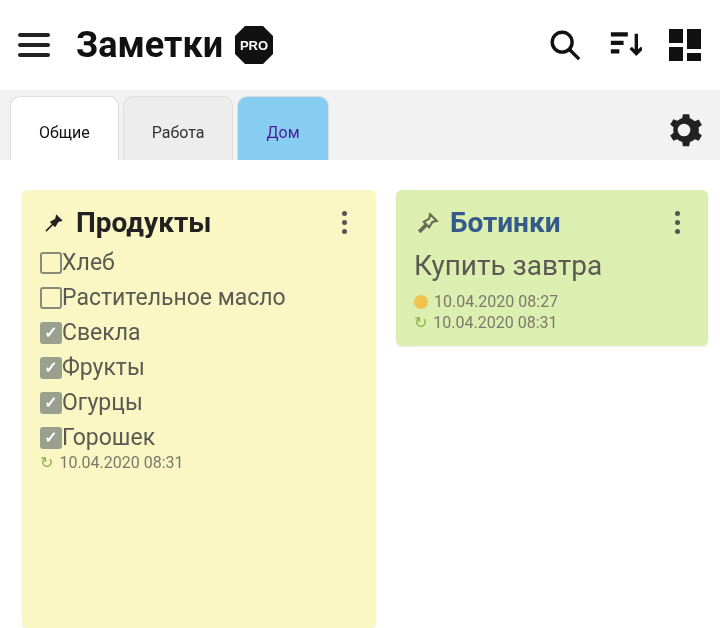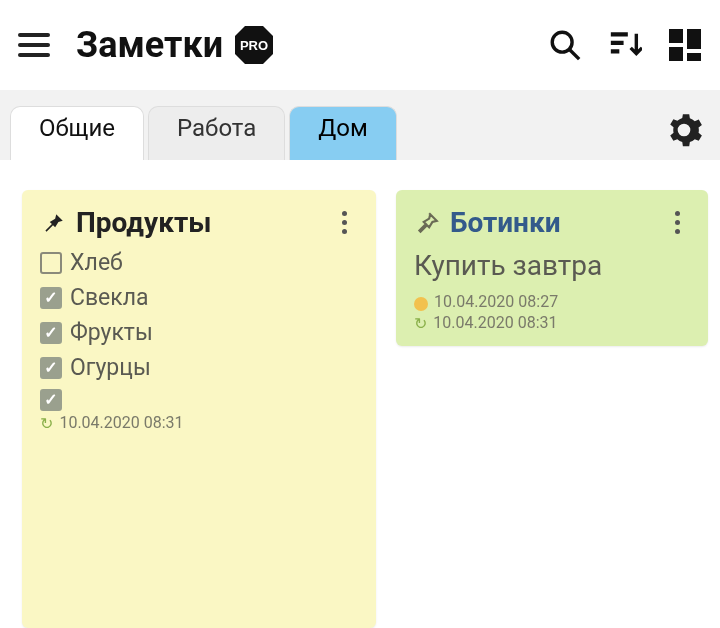--- a/index.html
+++ b/index.html
@@ -47,32 +47,32 @@
   .dashboard-icon div:nth-child(1){height:14px;} .dashboard-icon div:nth-child(2){height:20px;}
   .dashboard-icon div:nth-child(3){height:14px; margin-top:-6px;} .dashboard-icon div:nth-child(4){height:8px;}
   .tabs-row {
     display:flex; align-items:flex-end;
     padding: 12px 10px 0 10px;
     background:#f2f2f2;
     position:relative;
     height:70px;
   }
   .tab {
-    padding: 7px 28px 18px 28px;
-    font-size: 24px;
+    padding: 26px 28px 18px 28px;
+    font-size: 16px;
     color:#333;
     background:#ededed;
     border:1px solid #ddd;
     border-bottom:none;
     border-radius: 10px 10px 0 0;
     margin-right:4px;
     cursor:pointer;
   }
   .tab.active-white { background:#fff; color:#111; }
-  .tab.active-blue { background:#87cdf2; color:#000000; }
+  .tab.active-blue { background:#87cdf2; color:#4c1d95; }
   .tabs-spacer { flex:1; }
   .gear-btn {
     width:44px; height:44px; margin-bottom:8px; margin-right:4px;
     display:flex; align-items:center; justify-content:center; cursor:pointer;
   }
   .notes-area {
     display:flex;
     gap:20px;
     padding:30px 12px 0 22px;
     background:#fff;
@@ -86,29 +86,29 @@
   }
   .note-yellow { background:#faf7c4; width:370px; }
   .note-green  { background:#dcefb0; width:326px; align-self:flex-start; }
   .note-head { display:flex; align-items:center; gap:10px; margin-bottom:10px; }
   .note-title { font-size:28px; font-weight:700; color:#222; }
   .note-green .note-title { color:#335a8b; }
   .pin-icon { width:26px; height:26px; flex-shrink:0; }
   .more-btn { margin-left:auto; width:26px; height:26px; display:flex; flex-direction:column; align-items:center; justify-content:center; gap:4px; cursor:pointer; }
   .more-btn span { width:5px; height:5px; border-radius:50%; background:#555; }
   .checklist { display:flex; flex-direction:column; gap:8px; }
-  .check-item { display:flex; align-items:center; gap:8px; font-size:23px; color:#5a5a52; }
+  .check-item { display:flex; align-items:center; gap:0; font-size:23px; color:#5a5a52; }
   .checkbox {
     width:22px; height:22px; border:2px solid #8a8a7a; border-radius:3px;
     display:flex; align-items:center; justify-content:center; flex-shrink:0;
   }
   .checkbox.checked { background:#9aa08e; border-color:#9aa08e; }
   .checkbox.checked::after { content:"✓"; color:#fff; font-size:16px; font-weight:700; line-height:1; }
   .note-body { font-size:28px; color:#5a5a52; margin-bottom:10px; }
-  .meta-row { display:flex; align-items:flex-end; gap:6px; font-size:16px; color:#7a7a6a; margin-top:2px; }
+  .meta-row { display:flex; align-items:center; gap:6px; font-size:16px; color:#7a7a6a; margin-top:2px; }
   .meta-dot { width:14px; height:14px; border-radius:50%; display:inline-block; }
   .dot-yellow { background:#f2c14e; }
   .dot-refresh { color:#8ab04a; font-size:16px; line-height:1; }
 </style>
 </head>
 <body>
 
 <div class="topbar">
   <div class="hamburger">
     <span></span>
@@ -176,33 +176,38 @@
           <span></span>
           <span></span>
         </div>
     </div>
     <div class="checklist" id="products-list">
         <div class="check-item">
           <div class="checkbox"></div>
           <span>Хлеб</span>
         </div>
         <div class="check-item">
+          <div class="checkbox"></div>
+          <span>Растительное масло</span>
+        </div>
+        <div class="check-item">
           <div class="checkbox checked"></div>
           <span>Свекла</span>
         </div>
         <div class="check-item">
           <div class="checkbox checked"></div>
           <span>Фрукты</span>
         </div>
         <div class="check-item">
           <div class="checkbox checked"></div>
           <span>Огурцы</span>
         </div>
         <div class="check-item">
           <div class="checkbox checked"></div>
+          <span>Горошек</span>
         </div>
       </div>
     <div class="meta-row">
       <span class="dot-refresh">↻</span>
       <span>10.04.2020 08:31</span>
     </div>
   </div>
 
   <div class="note-card note-green">
     <div class="note-head">

